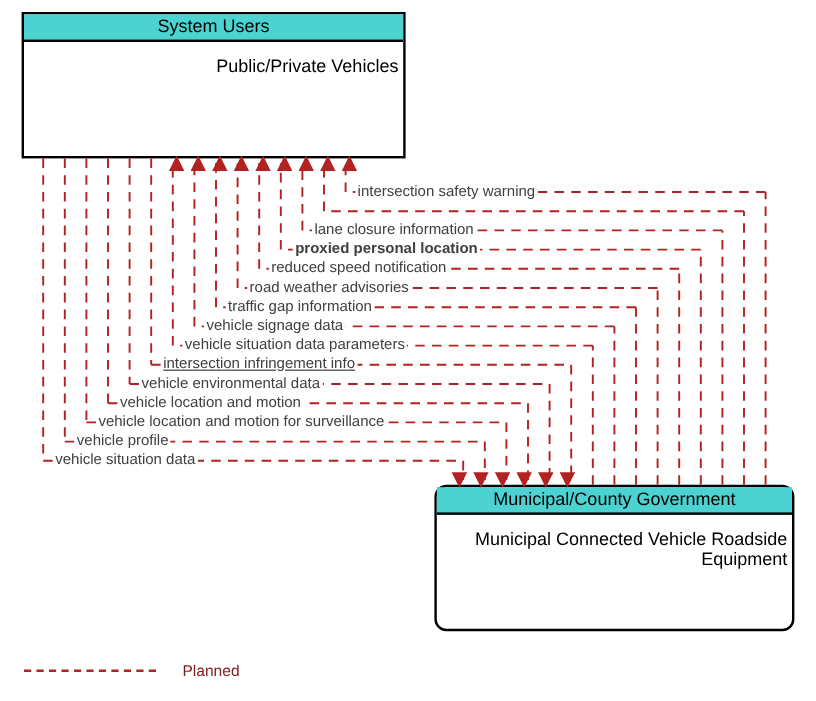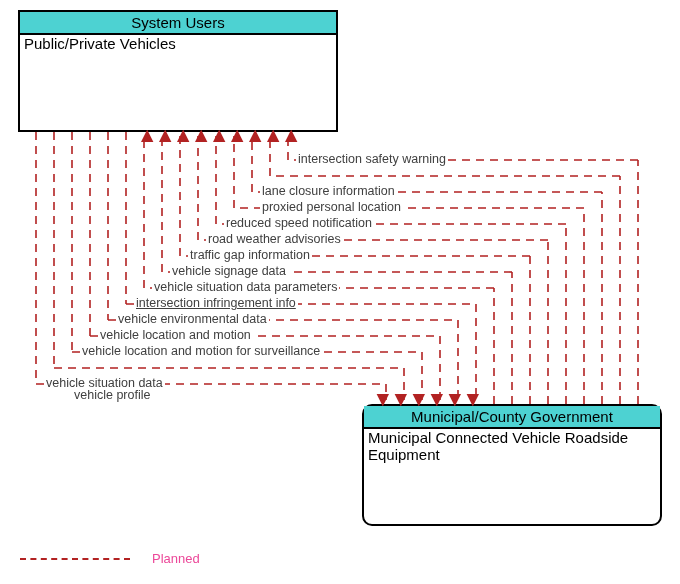--- a/index.html
+++ b/index.html
@@ -19,23 +19,23 @@
     background: #fff;
   }
   .box-header {
     background: #4dd2d2;
     text-align: center;
     font-size: 15px;
     padding: 2px 4px;
     border-bottom: 2px solid #000;
   }
   .box-body {
-    text-align: left;
+    text-align: right;
     font-size: 15px;
-    padding: 0 4px;
+    padding: 12px 4px;
   }
   .flow-label {
     position: absolute;
     color: #404040;
     font-size: 12.5px;
     white-space: nowrap;
     background: #fff;
     padding: 0 2px;
     line-height: 14px;
   }
@@ -46,21 +46,21 @@
     display: flex;
     align-items: center;
     gap: 22px;
   }
   .legend-line {
     width: 110px;
     height: 0;
     border-top: 2px dashed #b22222;
   }
   .legend-text {
-    color: #ec4899;
+    color: #7f1d1d;
     font-size: 13px;
   }
   svg {
     position: absolute;
     top: 0;
     left: 0;
     pointer-events: none;
   }
 </style>
 </head>
@@ -126,30 +126,30 @@
     <path d="M404,368 L404,400" stroke="#b22222" stroke-width="1.6" fill="none" stroke-dasharray="8,6" marker-end="url(#arrUp)"></path>
     <path d="M36,132 L36,384" stroke="#b22222" stroke-width="1.6" fill="none" stroke-dasharray="8,6"></path>
     <path d="M36,384 L386,384" stroke="#b22222" stroke-width="1.6" fill="none" stroke-dasharray="8,6"></path>
     <path d="M386,384 L386,400" stroke="#b22222" stroke-width="1.6" fill="none" stroke-dasharray="8,6" marker-end="url(#arrUp)"></path>
   </svg>
 
 <div id="labels">
     <div class="flow-label" style="left: 296px; top: 152px;">intersection safety warning</div>
     <div class="flow-label" style="left: 278px; top: 168px; margin-top: 16px;">intersection status</div>
     <div class="flow-label" style="left: 260px; top: 184px;">lane closure information</div>
-    <div class="flow-label" style="left: 260px; top: 200px;">proxied personal location</div>
+    <div class="flow-label" style="left: 244px; top: 200px; font-weight: bold;">proxied personal location</div>
     <div class="flow-label" style="left: 224px; top: 216px;">reduced speed notification</div>
     <div class="flow-label" style="left: 206px; top: 232px;">road weather advisories</div>
     <div class="flow-label" style="left: 188px; top: 248px;">traffic gap information</div>
     <div class="flow-label" style="left: 170px; top: 264px;">vehicle signage data</div>
     <div class="flow-label" style="left: 152px; top: 280px;">vehicle situation data parameters</div>
     <div class="flow-label" style="left: 134px; top: 296px; text-decoration: underline;">intersection infringement info</div>
     <div class="flow-label" style="left: 116px; top: 312px;">vehicle environmental data</div>
     <div class="flow-label" style="left: 98px; top: 328px;">vehicle location and motion</div>
     <div class="flow-label" style="left: 80px; top: 344px;">vehicle location and motion for surveillance</div>
-    <div class="flow-label" style="left: 72px; top: 360px; margin-top: 28px;">vehicle profile</div>
+    <div class="flow-label" style="left: 62px; top: 360px;">vehicle profile</div>
     <div class="flow-label" style="left: 44px; top: 376px;">vehicle situation data</div>
   </div>
 
 <div class="legend">
   <div class="legend-line"></div>
   <div class="legend-text">Planned</div>
 </div>
 
 </body></html>

